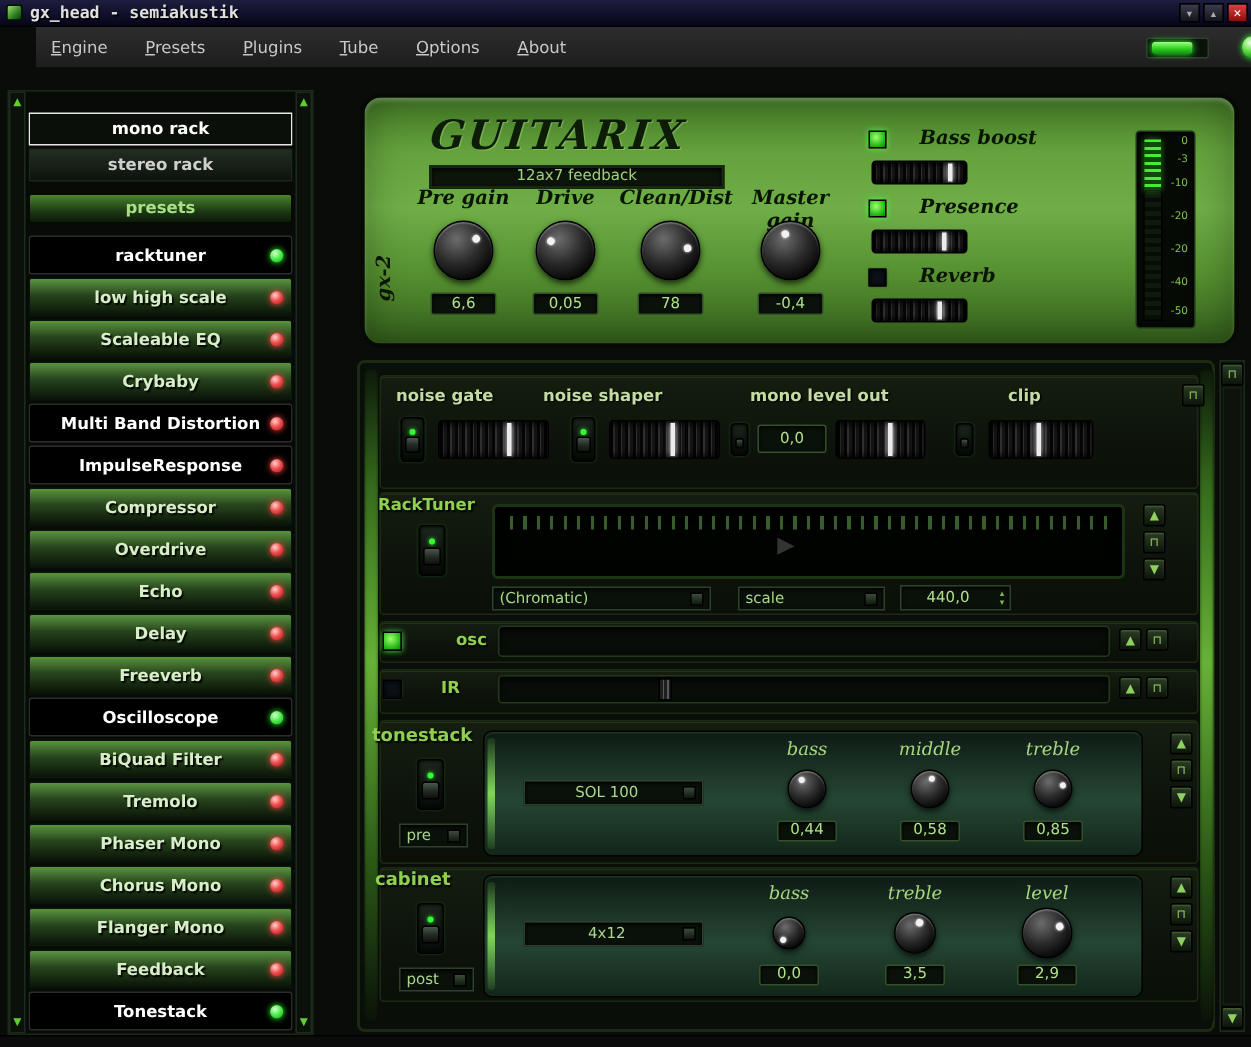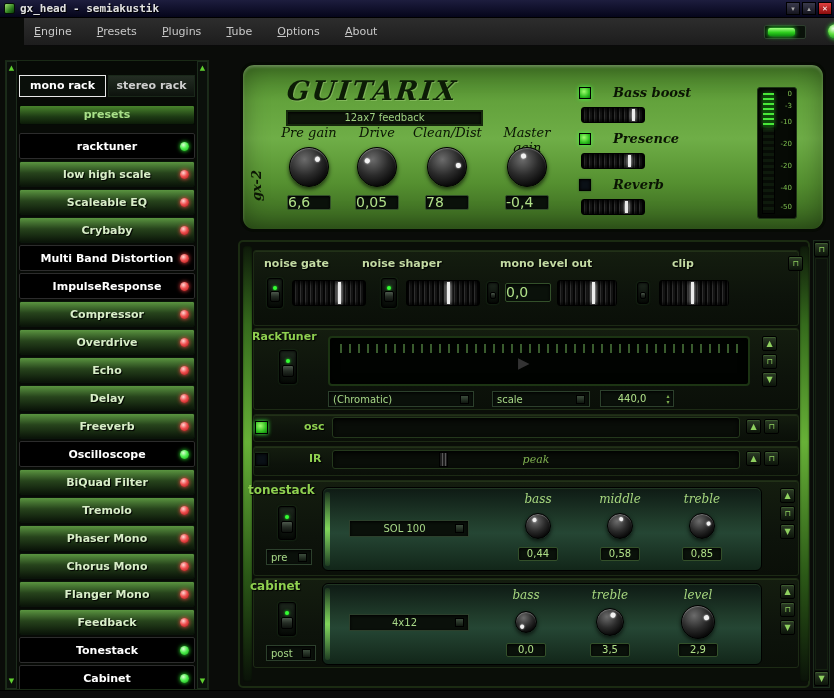--- a/index.html
+++ b/index.html
@@ -35,21 +35,21 @@
     background:radial-gradient(circle at 35% 30%, #e8ffe0, #5fdf3f 40%, #0f7f1f 80%, #053a0d);
     box-shadow:0 0 4px #3f3; }
 
   
   .sidebar { position:absolute; left:5px; top:60px; width:204px; height:630px; display:flex;
     background:#070a06; border:1px solid #1a2a16; }
   .vscroll { width:11px; background:#0b100b; border:1px solid #1c2c1c; display:flex;
     flex-direction:column; align-items:center; justify-content:space-between; padding:3px 0; }
   .va { color:#5fcf2f; font-size:7px; line-height:7px; }
   .sidecol { flex:1; margin:0 2px; padding-top:14px; overflow:hidden; }
-  .tabs { display:flex; gap:2px; }
+  .tabs { display:flex; gap:2px;flex-direction:column; }
   .tab { flex:1; height:22px; line-height:20px; text-align:center; font-size:11px; font-weight:bold;
     color:#cfcfcf; border:1px solid #1a281a; background:linear-gradient(180deg,#232d23,#0d130d); }
   .tab.active { color:#fff; border:1px solid #e8e8e8; background:#0a0f0a; }
   .presets { height:20px; line-height:18px; text-align:center; font-size:11px; font-weight:bold;
     color:#a8e088; background:linear-gradient(180deg,#49842c,#1d3a14 60%,#0c1a08);
     border:1px solid #050a05; border-radius:2px; margin:8px 0; }
   .ritem { position:relative; height:26px; margin-bottom:2px; display:flex; align-items:center;
     justify-content:center; background:linear-gradient(180deg,#5a9440 0%,#27441c 45%,#0a1408 100%);
     border:1px solid #0a140a; border-radius:2px; color:#d8eec8; font-size:11px; font-weight:bold;
     text-shadow:1px 1px 1px #000; }
@@ -69,34 +69,34 @@
   .gx2 { position:absolute; left:6px; top:66px; height:70px; writing-mode:vertical-rl;
     transform:rotate(180deg); font-family:"DejaVu Serif", serif; font-style:italic;
     font-weight:bold; font-size:13px; color:#0b1504; }
   .brand { position:absolute; left:44px; top:10px; font-family:"DejaVu Serif", serif;
     font-style:italic; font-weight:bold; font-size:27px; letter-spacing:2px; color:#0c1c06;
     transform:skewX(-6deg); text-shadow:1px 1px 0 rgba(190,230,150,.35); }
   .tube-select { position:absolute; left:43px; top:45px; width:197px; height:16px;
     background:#0d140a; border:2px solid #16290d; color:#9fd080; font-size:10px;
     line-height:12px; text-align:center; box-shadow:inset 0 1px 3px #000; }
   .kcol { position:absolute; top:60px; width:68px; text-align:center; }
-  .klabel { font-family:"DejaVu Serif", serif; font-style:italic; font-weight:normal;
+  .klabel { font-family:"DejaVu Serif", serif; font-style:italic; font-weight:bold;
     font-size:13px; color:#0a1403; height:16px; }
   .kslot { height:52px; display:flex; align-items:center; justify-content:center; }
   .knob { position:relative; border-radius:50%;
     background:radial-gradient(circle at 38% 30%, #6c6c6c, #2b2b2b 45%, #0a0a0a 75%, #000);
     border:1px solid #000; box-shadow:0 2px 4px rgba(0,0,0,.7), inset 0 1px 1px rgba(255,255,255,.3); }
   .k40 { width:40px; height:40px; } .k34 { width:34px; height:34px; }
   .k28 { width:28px; height:28px; } .k26 { width:26px; height:26px; } .k22 { width:22px; height:22px; }
   .knob-ptr { position:absolute; left:0; top:0; right:0; bottom:0; }
   .knob-dot { position:absolute; left:50%; top:12%; width:5px; height:5px; margin-left:-2.5px;
     border-radius:50%; background:#f2f2f2; box-shadow:0 0 2px #fff; }
   .k26 .knob-dot, .k22 .knob-dot { width:4px; height:4px; margin-left:-2px; }
   .vbox { width:44px; height:15px; background:#0a110a; border:1px solid #33502a; color:#b0e088;
-    font-size:14px; line-height:13px; text-align:left; margin:2px auto 0; border-radius:2px;
+    font-size:10px; line-height:13px; text-align:center; margin:2px auto 0; border-radius:2px;
     box-shadow:inset 0 1px 3px #000; }
   .vbox.abs { position:absolute; margin:0; }
   .swrow { position:absolute; left:336px; display:flex; align-items:center; gap:22px; }
   .chk { width:12px; height:12px; background:#0a1016; border:1px solid #000;
     box-shadow:inset 0 0 3px #000, 0 0 2px #2f4f2f; }
   .chk.on { background:radial-gradient(circle at 40% 35%, #9fff6f, #2fbf1f 60%, #0f7f0f);
     box-shadow:0 0 4px #4f4; }
   .swlabel { font-family:"DejaVu Serif", serif; font-style:italic; font-weight:bold;
     font-size:13px; color:#0a1403; }
   .wheel { position:absolute; border-radius:3px; border:1px solid #000; overflow:hidden;
@@ -474,24 +474,23 @@
     <div class="ubtn" style="left:522px;top:112px">⊓</div>
     <div class="ubtn" style="left:522px;top:130px">▼</div>
 
     <span class="chk on" style="position:absolute;left:15px;top:179px;width:13px;height:13px"></span>
     <div class="rlabel bright" style="left:64px;top:178px">osc</div>
     <div class="hslider" style="left:92px;top:175px;width:408px;height:21px"></div>
     <div class="ubtn" style="left:506px;top:177px">▲</div>
     <div class="ubtn" style="left:524px;top:177px">⊓</div>
 
     <span class="chk" style="position:absolute;left:15px;top:211px;width:13px;height:13px"></span>
-    <div class="rlabel bright" style="left:69px;top:210px">IR</div>
+    <div class="rlabel bright" style="left:54px;top:210px">IR</div>
     <div class="hslider" style="left:92px;top:208px;width:408px;height:19px">
       <div class="sl-handle" style="left: 26%;"></div>
-      <div class="sl-text">peak</div>
     </div>
     <div class="ubtn" style="left:506px;top:209px">▲</div>
     <div class="ubtn" style="left:524px;top:209px">⊓</div>
 
     <div class="rlabel bright" style="left:8px;top:241px;font-size:12px">tonestack</div>
     <div class="vtoggle" style="left:38px;top:264px;width:18px;height:34px">
         <span class="tled"></span>
         <span class="tknob"></span>
       </div>
     <div class="fxpanel" style="left:82px;top:245px;width:440px;height:84px">

